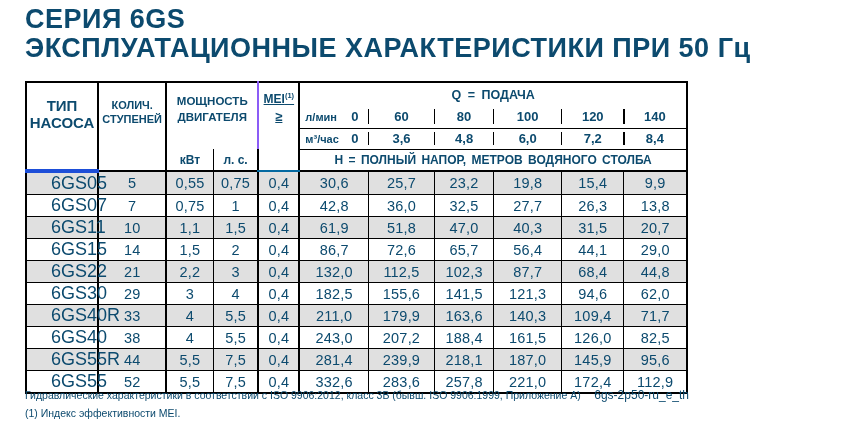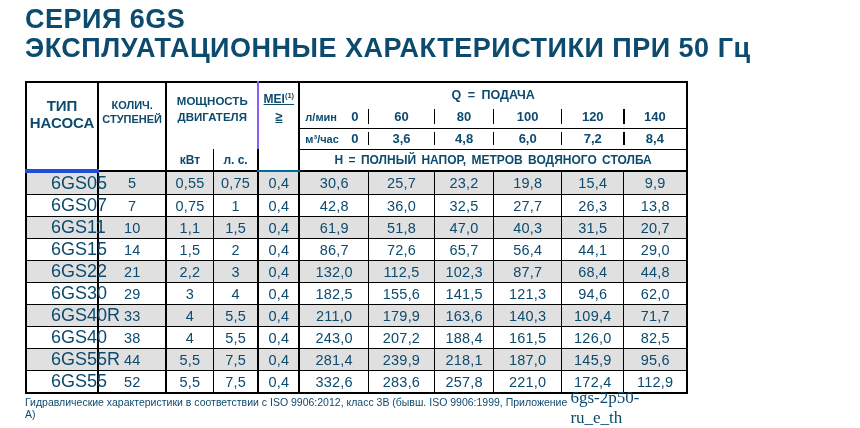--- a/index.html
+++ b/index.html
@@ -40,21 +40,21 @@
     padding:0; letter-spacing:.2px;
   }
   tbody td:nth-child(2), tbody td:nth-child(3),
   tbody td:nth-child(5), tbody td:nth-child(6) { border-left-width:2px; }
   tbody td.name { text-align:right; padding-left:24px; font-size:18px; letter-spacing:0; }
   tbody tr.shaded td { background:var(--row-shade,#e0e0e0); }
   
   .footer { position:absolute; left:25px; top:388px; width:664px; }
   .footer-line1 { display:flex; justify-content:space-between; align-items:center; }
   .footer-note { font-size:10.5px; }
-  .doc-code { font-size:17px;font-family:Liberation Serif, serif; }
+  .doc-code { font-size:12px; }
   .footer-line2 { font-size:10.5px; margin-top:5px; }
 </style>
 </head>
 <body>
 
 <div class="page">
 
   <div class="title">
     <div>СЕРИЯ 6GS</div>
     <div>ЭКСПЛУАТАЦИОННЫЕ ХАРАКТЕРИСТИКИ ПРИ 50 Гц</div>

